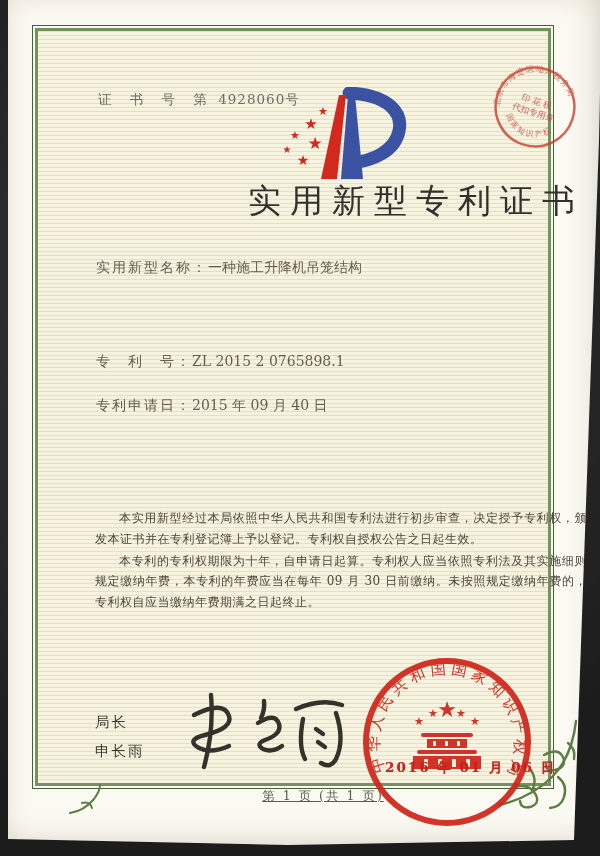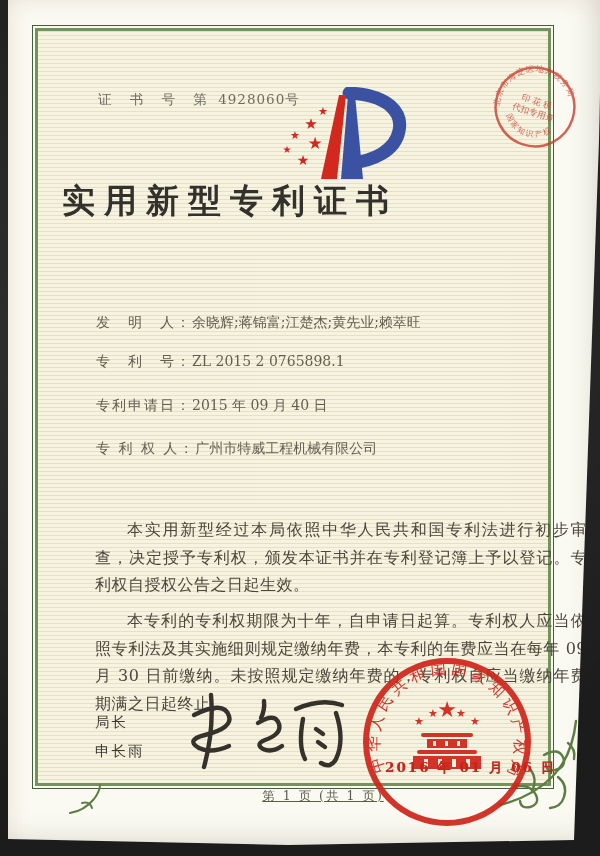--- a/index.html
+++ b/index.html
@@ -28,30 +28,30 @@
     position:relative;
   }
   .cert-no{position:absolute;left:60px;top:60px;font-size:13.5px;color:#6e6b62;}
   .cert-no .sp{letter-spacing:7px;}
   .cert-no .num{letter-spacing:1px;}
 
   .tax-stamp{position:absolute;left:449px;top:28px;width:96px;height:96px;
     transform:rotate(18deg);opacity:.78;}
   .logo{position:absolute;left:235px;top:56px;width:144px;height:98px;}
 
-  .title{position:absolute;left:24px;top:148px;width:522px;text-align:left;
-    font-size:33px;font-weight:700;color:#33312c;letter-spacing:9px;}
+  .title{position:absolute;left:24px;top:148px;width:522px;text-align:right;
+    font-size:33px;font-weight:400;color:#33312c;letter-spacing:9px;}
 
   .field{position:absolute;left:58px;width:480px;font-size:14px;color:#645e51;
     white-space:nowrap;}
   .field .lbl{letter-spacing:2px;}
   .f0{top:228px}.f1{top:283px}.f2{top:322px}.f3{top:366px}.f4{top:409px}.f5{top:453px}
 
   .body-text{position:absolute;left:57px;top:477px;width:492px;}
-  .body-text p{margin:8px 0 1px 0;font-size:16px;line-height:1.73;color:#4c473c;
+  .body-text p{margin:0 0 1px 0;font-size:12px;line-height:1.73;color:#4c473c;
     text-align:justify;text-indent:2em;letter-spacing:.5px;}
 
   .sign-title{position:absolute;left:57px;top:682px;font-size:14.5px;color:#3e3b33;letter-spacing:2px;text-align:center;}
   .sign-name{position:absolute;left:57px;top:711px;font-size:14.5px;color:#3e3b33;letter-spacing:2px;}
   .signature{position:absolute;left:128px;top:652px;width:195px;height:100px;z-index:3;}
 
   .ornament-br{position:absolute;left:432px;top:682px;width:112px;height:106px;z-index:1;}
   .ornament-bl{position:absolute;left:28px;top:752px;width:40px;height:36px;z-index:1;}
 
   .seal{position:absolute;left:320px;top:622px;width:178px;height:178px;z-index:2;opacity:.92;}
@@ -102,31 +102,28 @@
             <text x="22" y="52" font-size="11">★</text>
             <text x="42" y="62" font-size="17">★</text>
             <text x="14" y="66" font-size="10">★</text>
             <text x="30" y="78" font-size="14">★</text>
           </g>
         </svg>
       </div>
 
       <div class="title">实用新型专利证书</div>
 
-      <div class="field f1">
-        <span class="lbl">发　明　人：</span><span class="val">余晓辉;蒋锦富;江楚杰;黄先业;赖萃旺</span>
+      <div class="field f0">
+        <span class="lbl">实用新型名称：</span><span class="val">一种施工升降机吊笼结构</span>
       </div>
       <div class="field f2">
         <span class="lbl">专　利　号：</span><span class="val">ZL 2015 2 0765898.1</span>
       </div>
       <div class="field f3">
         <span class="lbl">专利申请日：</span><span class="val">2015 年 09 月 40 日</span>
-      </div>
-      <div class="field f4">
-        <span class="lbl">专 利 权 人：</span><span class="val">广州市特威工程机械有限公司</span>
       </div>
 
       <div class="body-text">
         <p>本实用新型经过本局依照中华人民共和国专利法进行初步审查，决定授予专利权，颁发本证书并在专利登记簿上予以登记。专利权自授权公告之日起生效。</p>
         <p>本专利的专利权期限为十年，自申请日起算。专利权人应当依照专利法及其实施细则规定缴纳年费，本专利的年费应当在每年 09 月 30 日前缴纳。未按照规定缴纳年费的，专利权自应当缴纳年费期满之日起终止。</p>
       </div>
 
       <div class="sign-title">局长</div>
       <div class="sign-name">申长雨</div>
 

